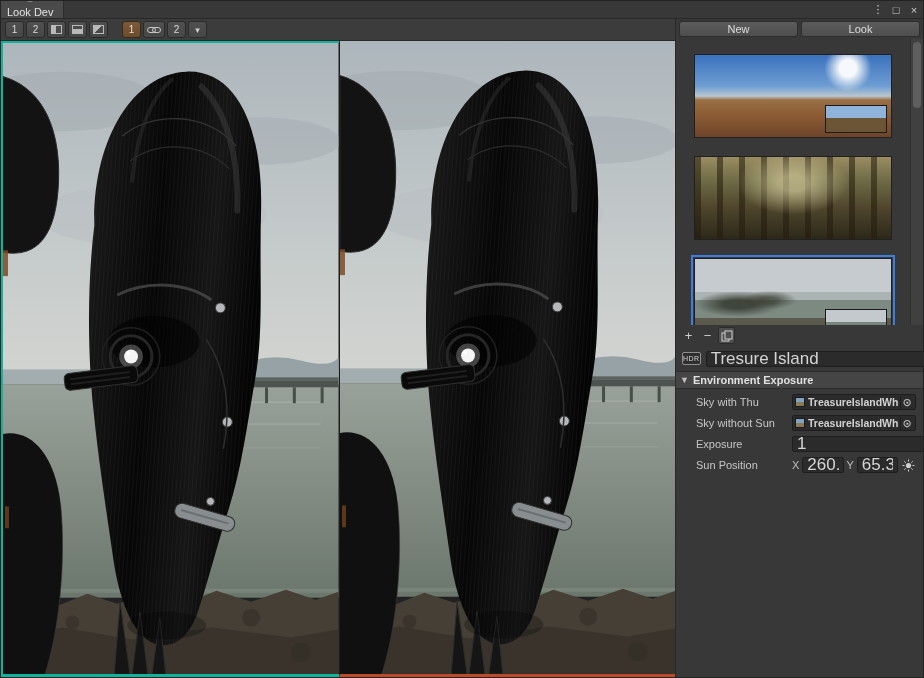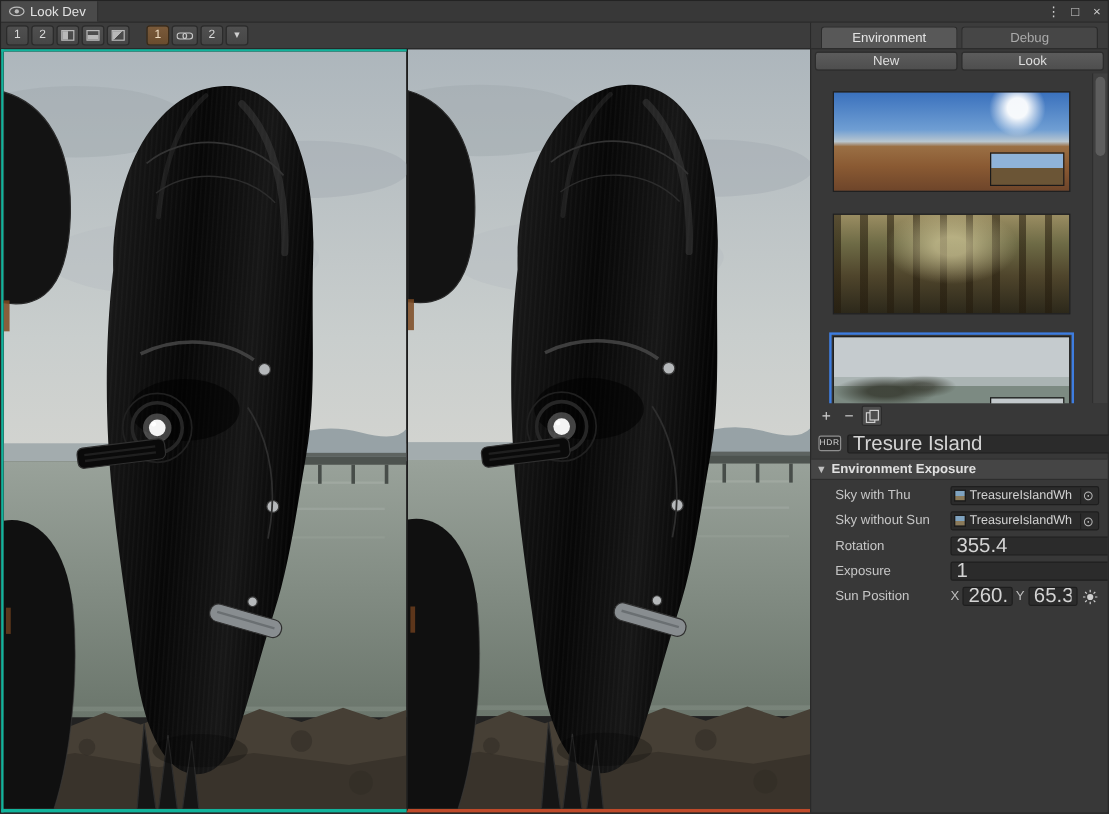--- a/index.html
+++ b/index.html
@@ -5,21 +5,21 @@
   * { box-sizing: border-box; margin: 0; padding: 0; }
   html,body { width: 924px; height: 678px; overflow: hidden; }
   body {
     font-family: "Liberation Sans", "DejaVu Sans", sans-serif;
     font-size: 11px; color: #c8c8c8; background: #383838;
   }
   .window { width: 924px; height: 678px; display: flex; flex-direction: column; border: 1px solid #232323; background: #383838; }
 
   
   .titlebar { height: 18px; background: #383838; border-bottom: 1px solid #292929; display: flex; align-items: stretch; flex: none; }
-  .titletab { display: flex; align-items: center; gap: 4px; padding: 0 10px 0 6px; background: #4a4a4a; border-right: 1px solid #2c2c2c; color: #e2e2e2; }
+  .titletab { display: flex; align-items: center; gap: 4px; padding: 0 10px 0 6px; background: #4a4a4a; border-right: 1px solid #2c2c2c; color: #e2e2e2; flex-direction: column; }
   .titlebar-spacer { flex: 1; }
   .tbtn { width: 18px; display: flex; align-items: center; justify-content: center; color: #cfcfcf; cursor: default; font-size: 11px; }
 
   
   .main { flex: 1; display: flex; min-height: 0; }
   .left-col { flex: 1; display: flex; flex-direction: column; min-width: 0; }
 
   
   .toolbar { height: 22px; background: #3c3c3c; border-bottom: 1px solid #292929; display: flex; align-items: center; padding: 0 4px; gap: 2px; flex: none; }
   .btn { height: 17px; min-width: 19px; padding: 0 3px; background: linear-gradient(#505050,#464646); border: 1px solid #2b2b2b; border-radius: 3px; color: #dadada; display: flex; align-items: center; justify-content: center; font-size: 10px; }
@@ -79,21 +79,21 @@
   .text-field, input.field { flex: 1; height: 16px; background: #2b2b2b; border: 1px solid #1e1e1e; border-radius: 2px; color: #d4d4d4; font-size: 17px; padding: 0 4px; font-family: inherit; outline: none; }
 
   .settings-header { height: 18px; background: #454545; border-top: 1px solid #2d2d2d; border-bottom: 1px solid #2d2d2d; display: flex; align-items: center; gap: 4px; padding: 0 4px; flex: none; }
   .foldout { font-size: 9px; color: #c0c0c0; }
   .settings-title { font-weight: bold; color: #e0e0e0; }
 
   .props { flex: 1; min-height: 0; overflow: hidden; padding-top: 3px; }
   .prop-row { height: 21px; display: flex; align-items: center; padding-left: 20px; padding-right: 7px; }
   .prop-label { width: 96px; flex: none; color: #c6c6c6; white-space: nowrap; overflow: hidden; }
   .prop-field { flex: 1; min-width: 0; display: flex; align-items: center; gap: 3px; }
-  .obj-field { flex: 1; min-width: 0; height: 16px; background: #2b2b2b; border: 1px solid #1e1e1e; border-radius: 2px; display: flex; align-items: center; padding: 0 2px 0 2px; }
+  .obj-field { flex: 1; min-width: 0; height: 16px; background: #2b2b2b; border: 1px solid #1e1e1e; border-radius: 2px; display: flex; align-items: center; padding: 0 2px 0 2px; font-weight: bold; }
   .tex-ico { width: 10px; height: 10px; flex: none; border: 1px solid #1a1a1a; background: linear-gradient(180deg,#7fa3c0 0 50%,#8a7a5a 50% 100%); margin-right: 3px; }
   .obj-text { flex: 1; min-width: 0; white-space: nowrap; overflow: hidden; color: #d2d2d2; font-size: 10.5px; }
   .picker { flex: none; width: 13px; text-align: center; color: #b5b5b5; font-size: 11px; border-left: 1px solid #1e1e1e; }
   .axis-label { color: #bdbdbd; flex: none; }
   .num-small { width: 20px; flex: 1; }
   .sun-btn { width: 15px; height: 15px; flex: none; display: flex; align-items: center; justify-content: center; }
   .color-swatch { flex: 1; height: 14px; background: linear-gradient(#484848,#3a3a3a); border: 1px solid #1e1e1e; position: relative; }
   .color-swatch::after { content: ""; position: absolute; right: 0; bottom: 0; border-left: 7px solid transparent; border-bottom: 7px solid #b5b5b5; }
 
   .hidden-defs { position: absolute; width: 0; height: 0; }
@@ -244,24 +244,20 @@
         <div class="pane pane-right">
           <svg class="scene" viewBox="0 0 338 638" preserveAspectRatio="xMidYMid slice">
               <use href="#lookdev-scene"></use>
             </svg>
         </div>
       </div>
     </div>
 
     <div class="panel">
 
-      <div class="tabs">
-        <div class="tab active">Environment</div>
-        <div class="tab inactive">Debug</div>
-      </div>
 
       <div class="actions">
         <div class="action-btn">New</div>
         <div class="action-btn">Look</div>
       </div>
 
       <div class="thumbs">
         <div class="thumb-wrap">
           <div class="thumb t-desert">
             <div class="inset"></div>
@@ -319,26 +315,20 @@
           <div class="prop-label">Sky without Sun</div>
           <div class="prop-field">
             <div class="obj-field">
               <span class="tex-ico"></span>
               <span class="obj-text">TreasureIslandWh</span>
               <span class="picker">⊙</span>
             </div>
           </div>
         </div>
 
-        <div class="prop-row">
-          <div class="prop-label">Rotation</div>
-          <div class="prop-field">
-            <input class="field" value="355.4" style="">
-          </div>
-        </div>
 
         <div class="prop-row">
           <div class="prop-label">Exposure</div>
           <div class="prop-field">
             <input class="field" value="1" style="">
           </div>
         </div>
 
         <div class="prop-row">
           <div class="prop-label">Sun Position</div>

